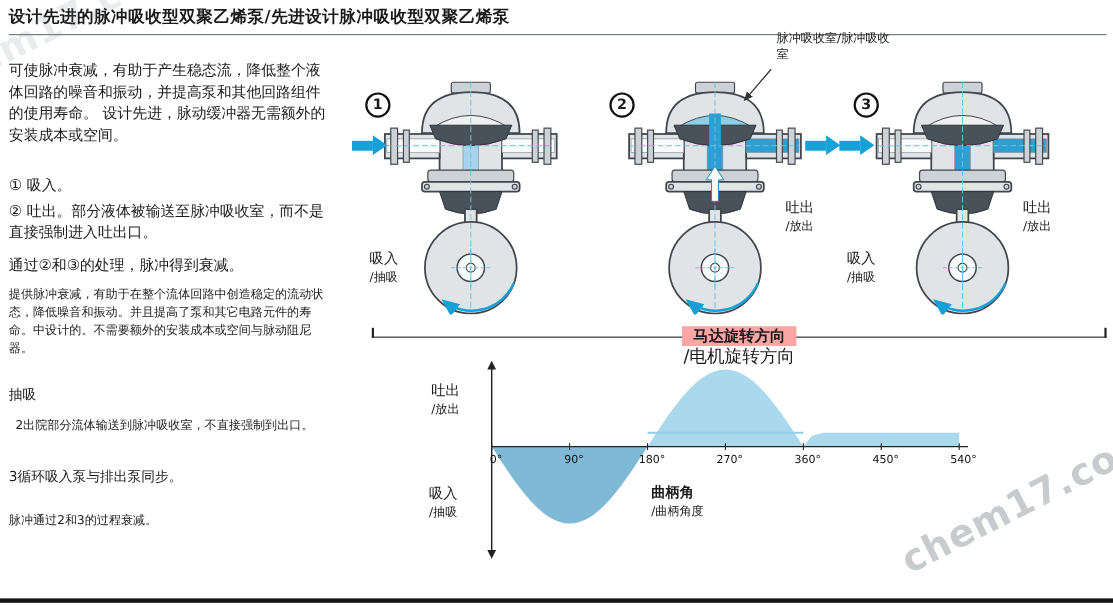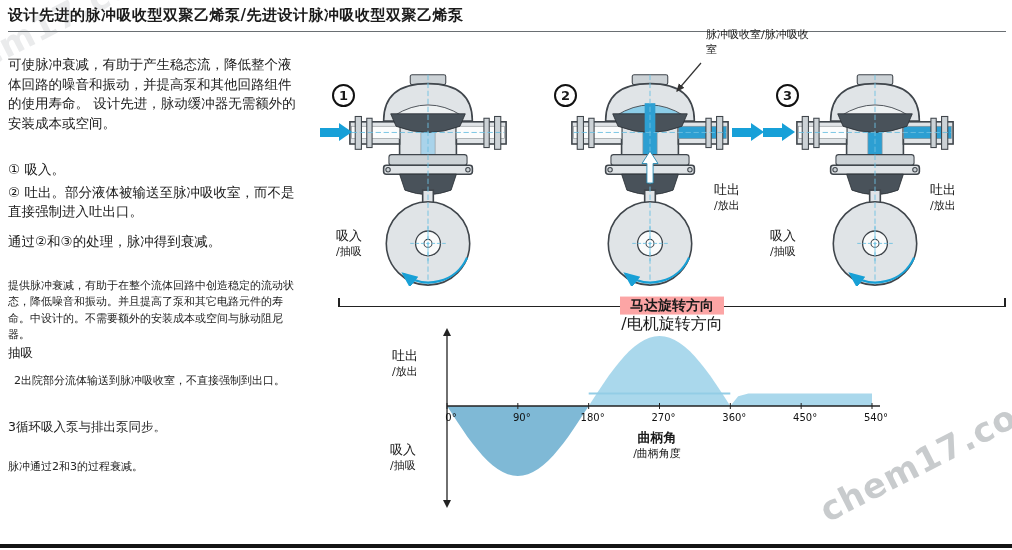--- a/index.html
+++ b/index.html
@@ -10,22 +10,22 @@
   .title{position:absolute;left:8px;top:6px;font-size:15px;font-weight:bold;letter-spacing:.5px}
   .title-rule{position:absolute;left:8px;top:31px;width:998px;border-top:1.5px solid #6a6f73}
 
   .left-panel{position:absolute;left:8px;top:55px;width:294px}
   .p13{font-size:13.5px;line-height:1.45}
   .p12{font-size:12.5px;line-height:1.4}
   .p11{font-size:11px;line-height:1.5;color:#222}
   .steps{margin-top:27px}
   .step{margin-top:3px}
   .summary{margin-top:10px}
-  .note1{margin-top:26px}
-  .heading2{}
+  .note1{margin-top:8px}
+  .heading2{margin-top:24px}
   .note2{margin-top:12px;text-indent:6px}
   .line3{margin-top:28px}
   .note3{margin-top:24px}
 
   
   .diagram{position:absolute;left:318px;top:28px;width:694px;height:272px}
   .pump{position:absolute;top:45px;width:160px;height:213px}
   .pump svg{width:160px;height:213px;display:block;overflow:visible}
   .metal{fill:#ccd2d6;stroke:#40464c;stroke-width:1.2}
   .body-part{fill:#e0e4e7;stroke:#40464c;stroke-width:1.8}
@@ -59,21 +59,21 @@
     padding:0 10px;font-size:14px;font-weight:bold;white-space:nowrap}
   .bracket-sublabel{position:absolute;left:50%;top:7px;transform:translateX(-50%);font-size:16px;white-space:nowrap}
 
   
   .chart{position:absolute;left:352px;top:326px;width:660px;height:200px}
   .axis{stroke:#222;stroke-width:1.3}
   .axis-head{fill:#222}
   .tick{stroke:#222;stroke-width:1}
   .tick-label{font-size:10px;fill:#111;text-anchor:middle;font-family:"DejaVu Sans","Liberation Sans",sans-serif}
   .ylab{position:absolute;line-height:1.3}
-  .xlab{position:absolute;left:240px;top:104px;width:130px;text-align:center;line-height:1.3}
+  .xlab{position:absolute;left:240px;top:115px;width:130px;text-align:left;line-height:1.3}
   .xlab .fl-main{font-weight:bold}
 
   .watermark{position:absolute;font-size:34px;font-weight:bold;letter-spacing:1px;white-space:nowrap;
     color:rgba(125,131,136,.42);transform:rotate(-27deg);transform-origin:0 50%;z-index:5;pointer-events:none}
   .wm-br{left:822px;top:492px}
   .wm-tl{left:-62px;top:60px;color:rgba(125,131,136,.16)}
 
   .bottom-bar{position:absolute;left:0;top:544px;width:1012px;height:4px;background:#141414}
 </style>
 </head>

